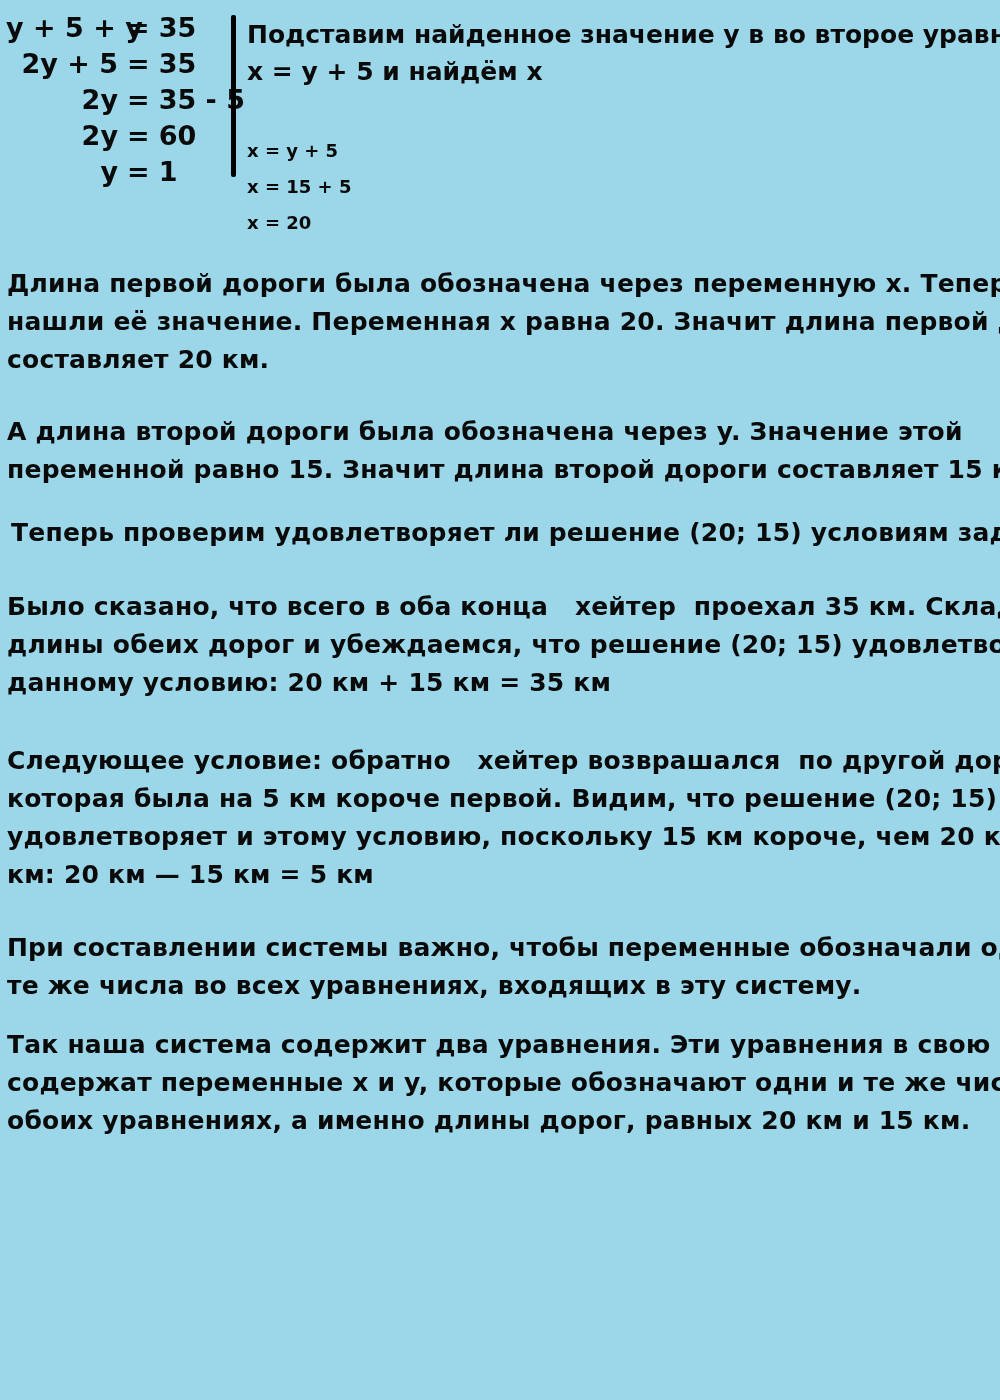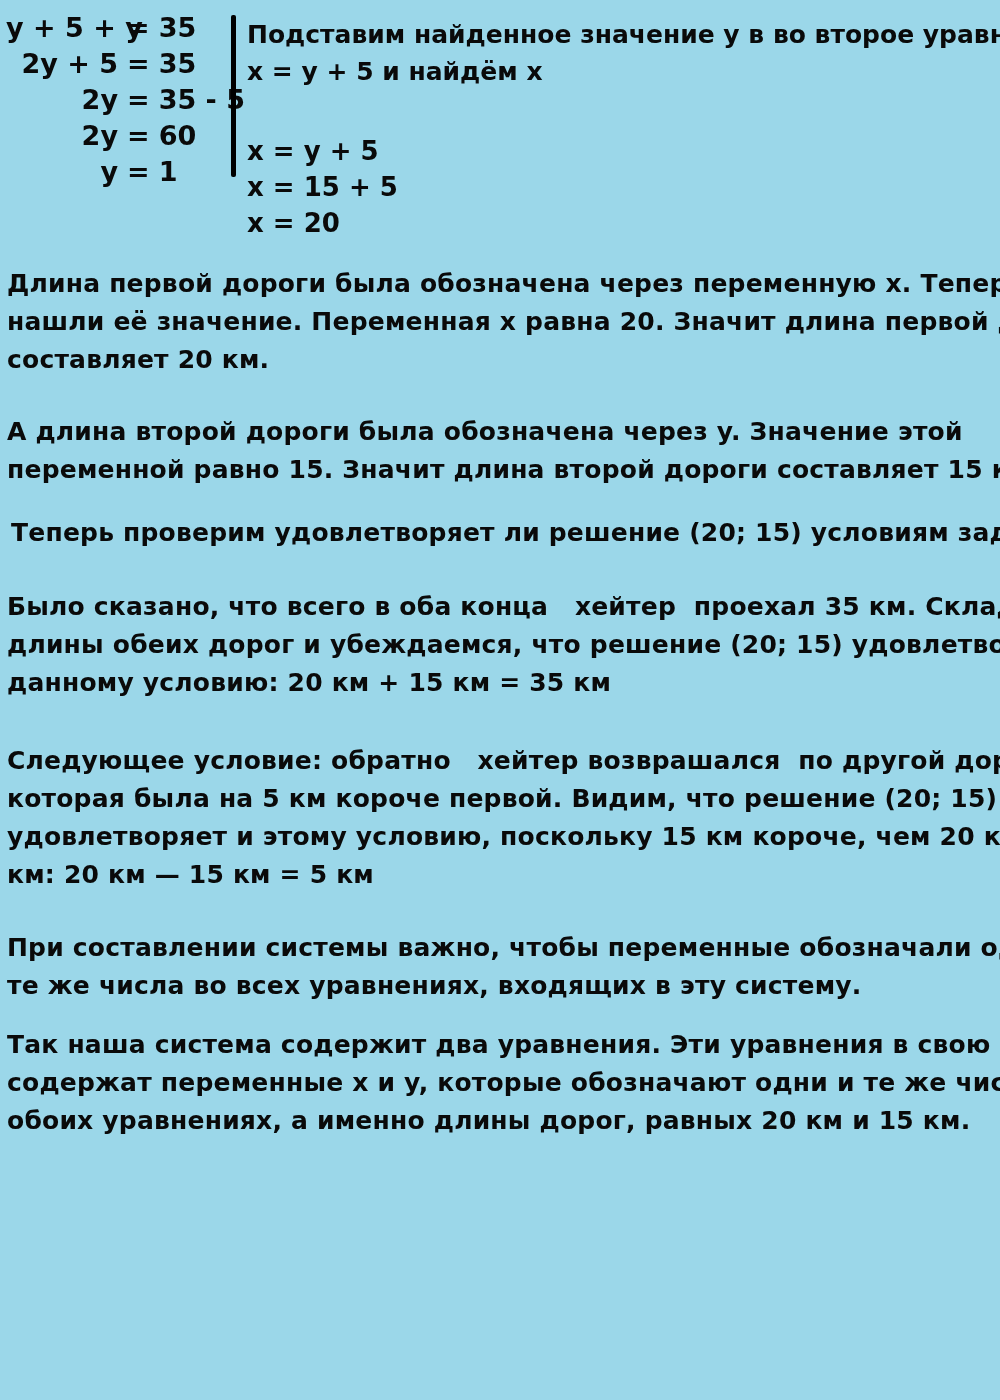--- a/index.html
+++ b/index.html
@@ -40,21 +40,21 @@
     top: 16px;
     font-size: 25px;
     font-weight: bold;
     line-height: 37px;
     white-space: pre;
   }
   .right-steps {
     position: absolute;
     left: 247px;
     top: 133px;
-    font-size: 26px;
+    font-size: 18px;
     font-weight: bold;
     line-height: 36px;
     white-space: pre;
   }
   
   .para {
     position: absolute;
     left: 7px;
     font-size: 25px;
     font-weight: bold;

